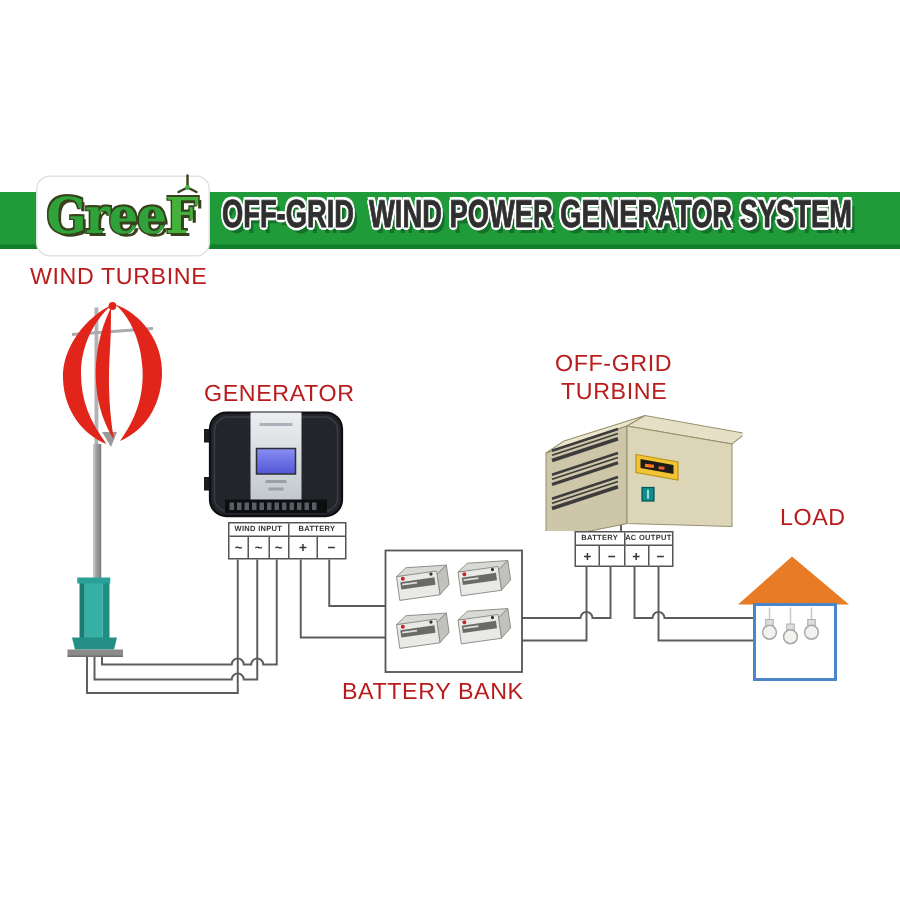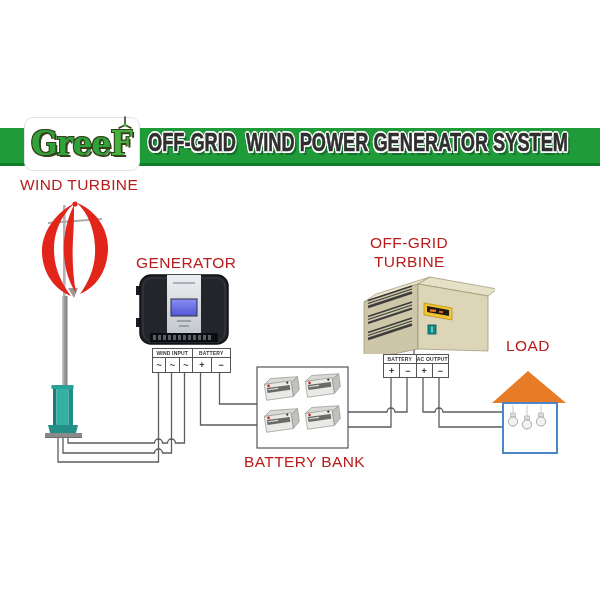--- a/index.html
+++ b/index.html
@@ -53,22 +53,22 @@
         <line x1="8" y1="9" x2="14" y2="12"></line>
     </g>
       <circle cx="8" cy="9" r="1.6" fill="#43b13c"></circle>
   </svg>
   <div class="title">OFF-GRID  WIND POWER GENERATOR SYSTEM</div>
 
   <div class="lbl" style="left:20px;top:176px">WIND TURBINE</div>
   <div class="lbl" style="left:136px;top:254px">GENERATOR</div>
   <div class="lbl" style="left:370px;top:234px">OFF-GRID</div>
   <div class="lbl" style="left:374px;top:253px">TURBINE</div>
-  <div class="lbl" style="left:506px;top:337px">LOAD</div>
-  <div class="lbl" style="left:244px;top:453px">BATTERY BANK</div>
+  <div class="lbl" style="left:520px;top:337px">LOAD</div>
+  <div class="lbl" style="left:228px;top:453px">BATTERY BANK</div>
 
   <svg class="abs" style="left:0;top:0" width="600" height="600">
     <g fill="none" stroke="#5c5c5c" stroke-width="1.3">
       <path d="M68,438 V443 H154.5 A4 4 0 0 1 162.5 443 H167.5 A4 4 0 0 1 175.5 443 H184.5 V371"></path>
       <path d="M63,438 V453 H154.5 A4 4 0 0 1 162.5 453 H171.5 V371"></path>
       <path d="M58,438 V462 H158.5 V371"></path>
       <path d="M200.5,371 V425 H257"></path>
       <path d="M219.5,371 V404 H257"></path>
       <path d="M391,376 V427 H348"></path>
       <path d="M407,376 V412 H395 A4 4 0 0 0 387 412 H348"></path>

